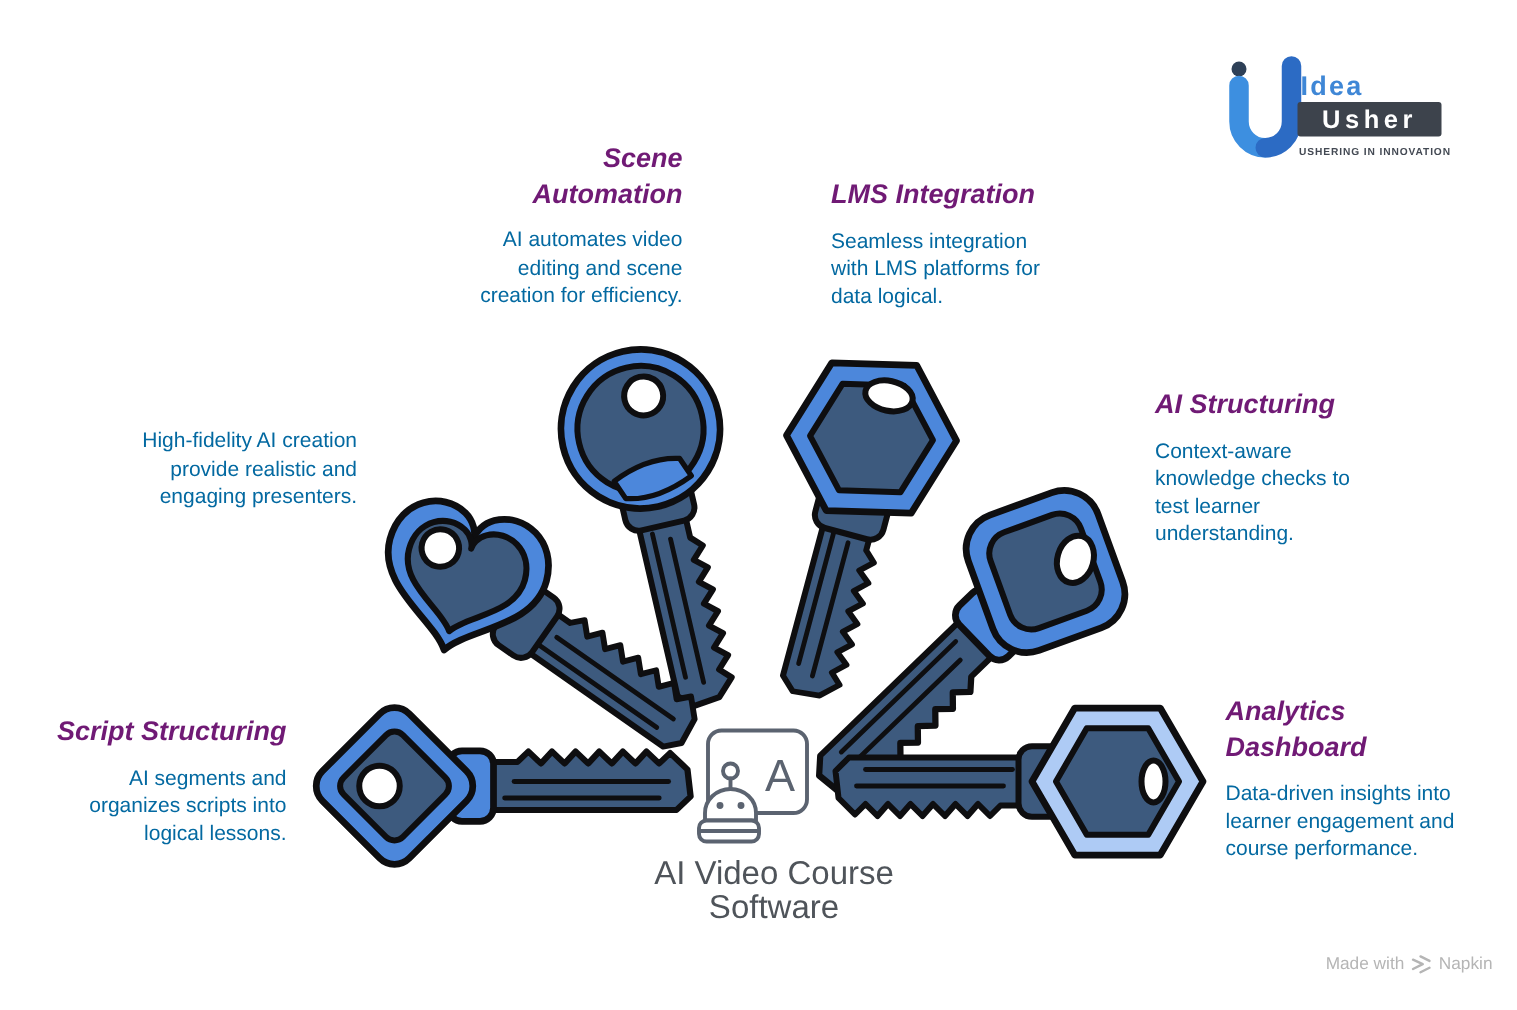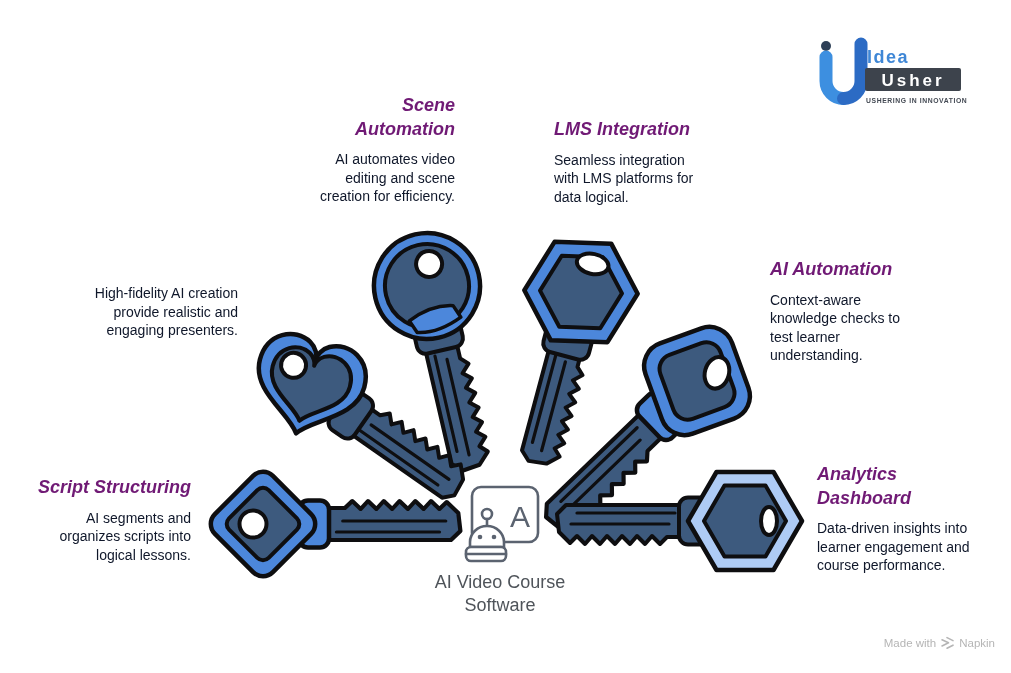--- a/index.html
+++ b/index.html
@@ -8,30 +8,30 @@
   #keys-svg{position:absolute;left:0;top:0;}
   
   .kO{fill:#4c87db;stroke:#0e0e10;stroke-width:4.5;stroke-linejoin:round;}
   .kI{fill:#3d5a7e;stroke:#0e0e10;stroke-width:4;stroke-linejoin:round;}
   .kP{fill:#aecbf5;stroke:#0e0e10;stroke-width:4.5;stroke-linejoin:round;}
   .kH{fill:#ffffff;stroke:#0e0e10;stroke-width:4;}
   .kG{fill:none;stroke:#0e0e10;stroke-width:3.2;stroke-linecap:round;}
   
   .feature{position:absolute;margin:0;}
   .f-title{font-weight:700;font-size:18px;line-height:23.5px;color:#701a75;margin:0;white-space:pre-line;font-style:italic;}
-  .f-desc{font-weight:400;font-size:14px;line-height:18.5px;color:#0f172a;margin:9px 0 0;white-space:pre-line;}
+  .f-desc{font-weight:400;font-size:14px;line-height:18.5px;color:#0369a1;margin:9px 0 0;white-space:pre-line;}
   .ta-r{text-align:right;}
   #f-scene{right:556px;top:94px;width:220px;}
   #f-lms{left:554px;top:118px;width:220px;}
   #f-avatar{right:773px;top:275px;width:230px;}
   #f-assess{left:770px;top:258px;width:190px;}
   #f-script{right:820px;top:476px;width:220px;}
   #f-analytics{left:817px;top:463px;width:210px;}
-  #center-label{position:absolute;left:390px;top:571px;width:220px;text-align:center;
-    font-size:18px;line-height:22.5px;color:#4f545a;white-space:pre-line;}
+  #center-label{position:absolute;left:406px;top:571px;width:220px;text-align:center;
+    font-size:22px;line-height:22.5px;color:#4f545a;white-space:pre-line;}
   
   .logoIdea{font-family:"Liberation Sans",sans-serif;font-weight:700;font-size:18px;
     fill:#3f87d6;letter-spacing:1.5px;}
   .logoUsher{font-family:"Liberation Sans",sans-serif;font-weight:700;font-size:17px;
     fill:#ffffff;letter-spacing:3px;}
   .logoTag{font-family:"Liberation Sans",sans-serif;font-weight:700;font-size:6.8px;
     fill:#434953;letter-spacing:0.6px;}
   
   #footer{position:absolute;right:16px;top:636px;display:flex;align-items:center;gap:4px;
     font-size:11.5px;color:#b5b5b5;text-align:center;}
@@ -164,21 +164,21 @@
 data logical.</p>
   </div>
 
   <div class="feature ta-r" id="f-avatar">
     <p class="f-desc">High-fidelity AI creation
 provide realistic and
 engaging presenters.</p>
   </div>
 
   <div class="feature" id="f-assess">
-    <h3 class="f-title">AI Automation</h3>
+    <h3 class="f-title">AI Structuring</h3>
     <p class="f-desc">Context-aware
 knowledge checks to
 test learner
 understanding.</p>
   </div>
 
   <div class="feature ta-r" id="f-script">
     <h3 class="f-title">Script Structuring</h3>
     <p class="f-desc">AI segments and
 organizes scripts into

